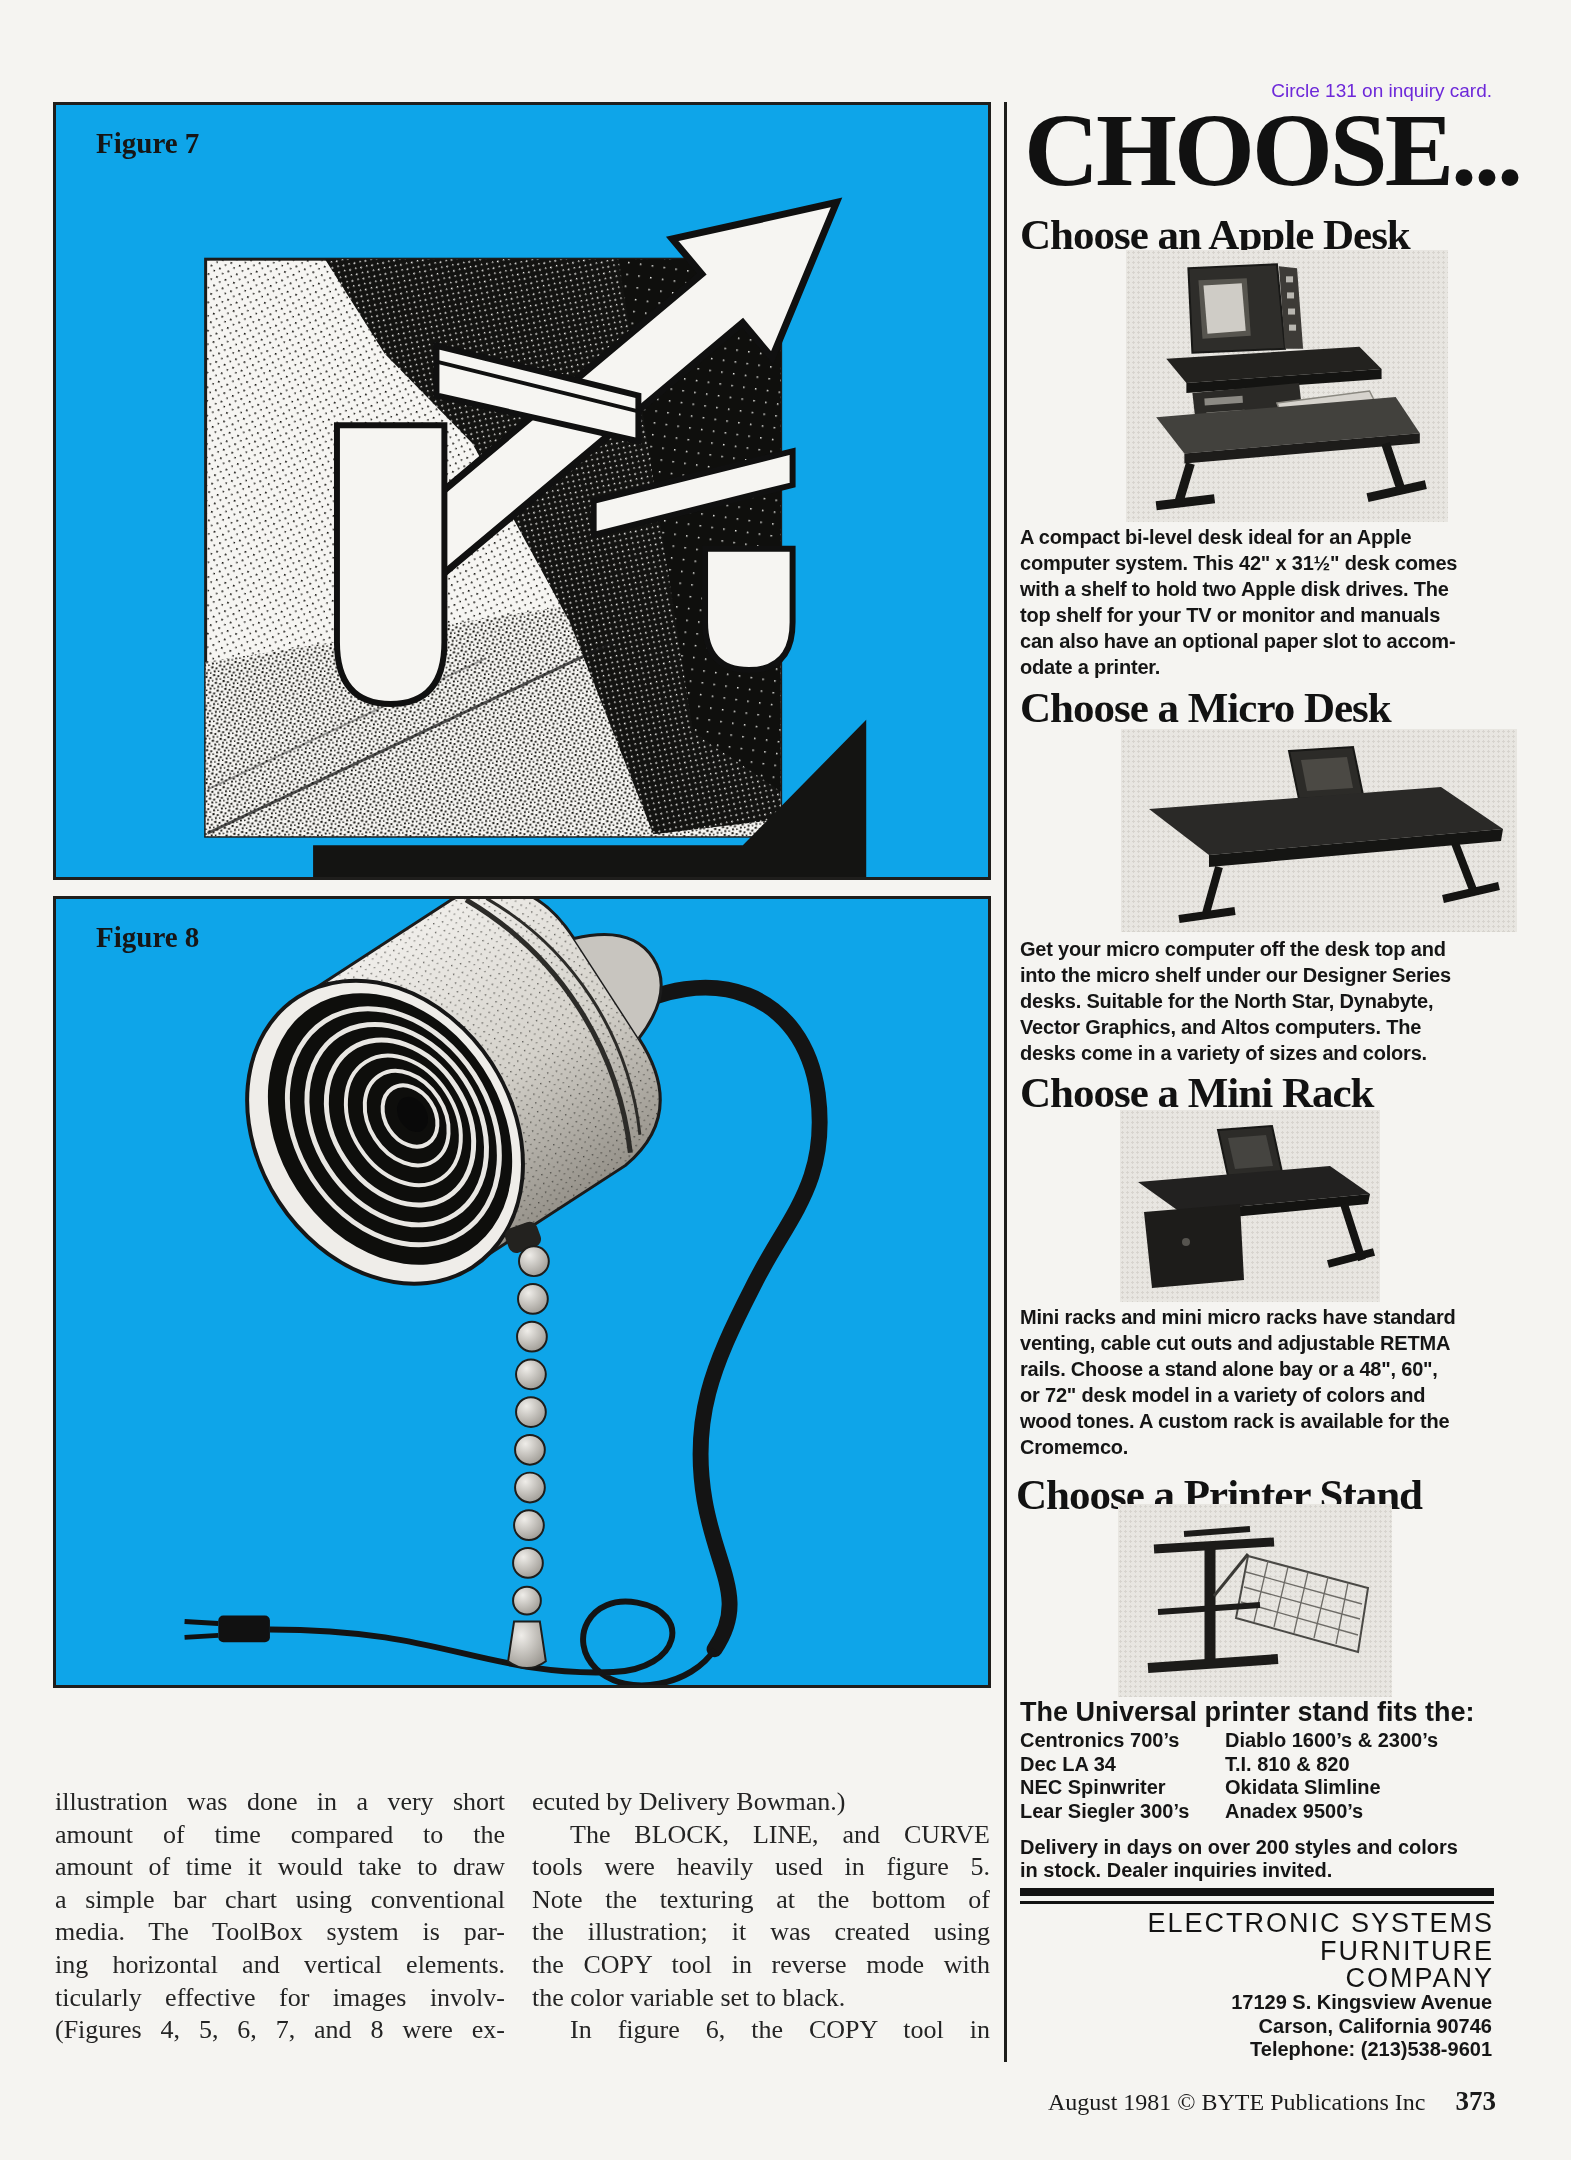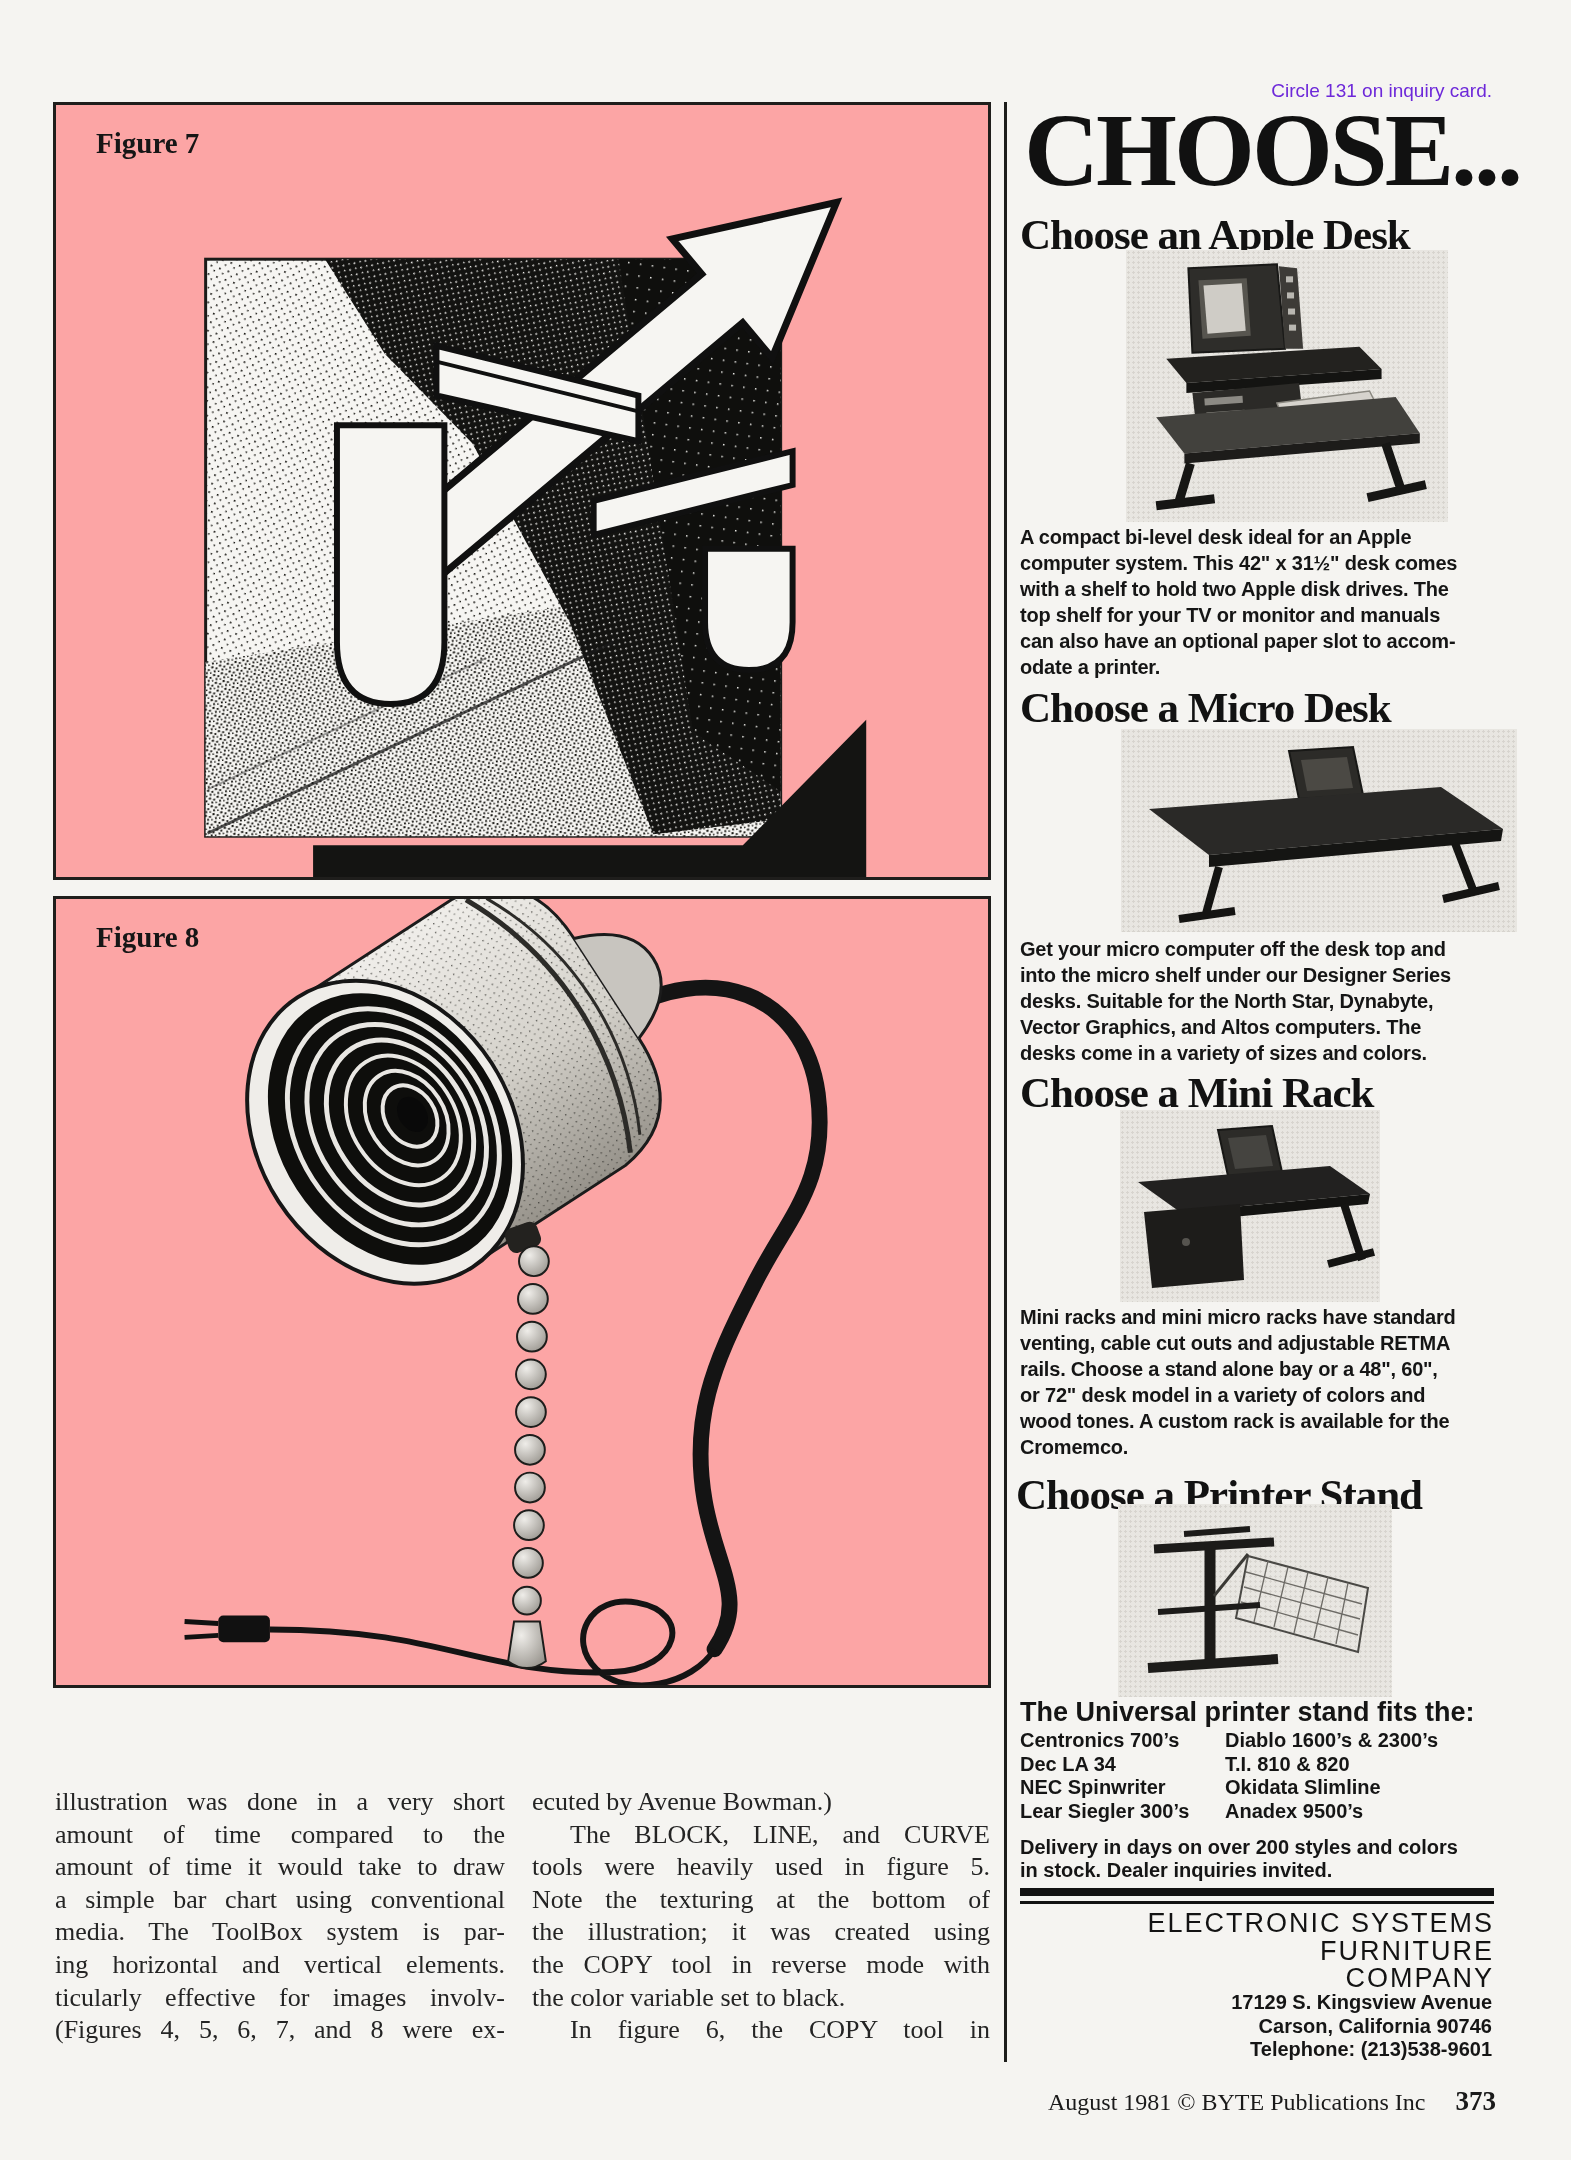--- a/index.html
+++ b/index.html
@@ -1,19 +1,19 @@
 <!DOCTYPE html>
 <html><head>
 <meta charset="utf-8">
 <style>
   html,body{margin:0;padding:0;background:#d8d6d2;}
   .page{position:relative;width:1571px;height:2160px;background:#f5f4f1;overflow:hidden;
         font-family:"Liberation Sans",sans-serif;color:#1b1b1b;}
   
-  .figbox{position:absolute;border:3px solid #1f1e1c;background:#fca5a5;box-sizing:border-box;}
+  .figbox{position:absolute;border:3px solid #1f1e1c;background:#0ea5e9;box-sizing:border-box;}
   #fig7{left:53px;top:102px;width:938px;height:778px;}
   #fig8{left:53px;top:896px;width:938px;height:792px;}
   .figlabel{position:absolute;left:40px;top:22px;font-family:"Liberation Serif",serif;
             font-weight:bold;font-size:29px;color:#161616;}
   .figart{position:absolute;left:0;top:0;}
   
   .artcol{position:absolute;top:1786px;font-family:"Liberation Serif",serif;font-size:26px;color:#242424;}
   #c1{left:55px;width:450px;}
   #c2{left:532px;width:458px;}
   .ln{height:32.6px;line-height:32.6px;text-align:justify;text-align-last:justify;}
@@ -170,21 +170,21 @@
     <div class="ln">illustration was done in a very short</div>
     <div class="ln">amount of time compared to the</div>
     <div class="ln">amount of time it would take to draw</div>
     <div class="ln">a simple bar chart using conventional</div>
     <div class="ln">media. The ToolBox system is par-</div>
     <div class="ln">ing horizontal and vertical elements.</div>
     <div class="ln">ticularly effective for images involv-</div>
     <div class="ln">(Figures 4, 5, 6, 7, and 8 were ex-</div>
   </div>
   <div class="artcol" id="c2">
-    <div class="ln nj">ecuted by Avenue Bowman.)</div>
+    <div class="ln nj">ecuted by Delivery Bowman.)</div>
     <div class="ln ind">The BLOCK, LINE, and CURVE</div>
     <div class="ln">tools were heavily used in figure 5.</div>
     <div class="ln">Note the texturing at the bottom of</div>
     <div class="ln">the illustration; it was created using</div>
     <div class="ln">the COPY tool in reverse mode with</div>
     <div class="ln nj">the color variable set to black.</div>
     <div class="ln ind">In figure 6, the COPY tool in</div>
   </div>
 
   <div class="vdiv"></div>

